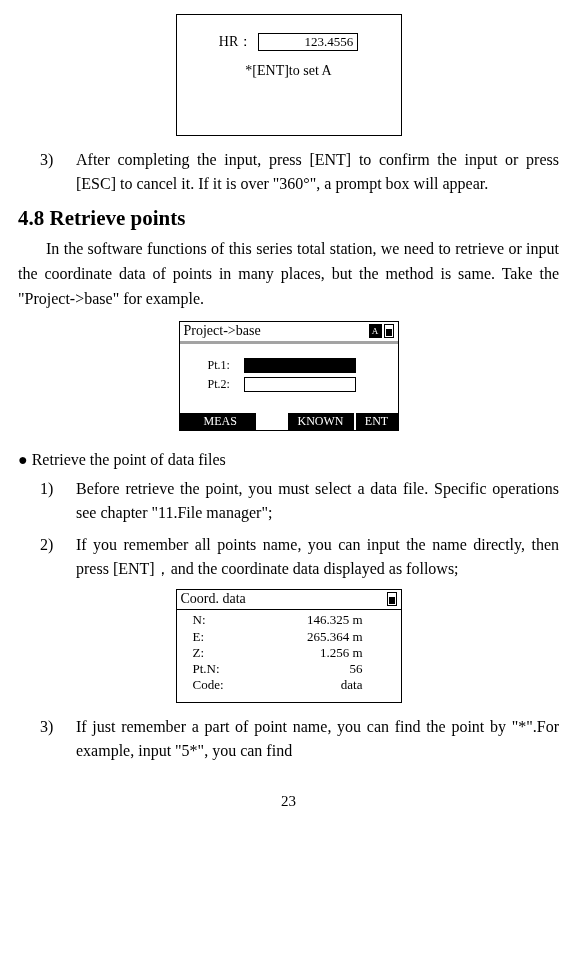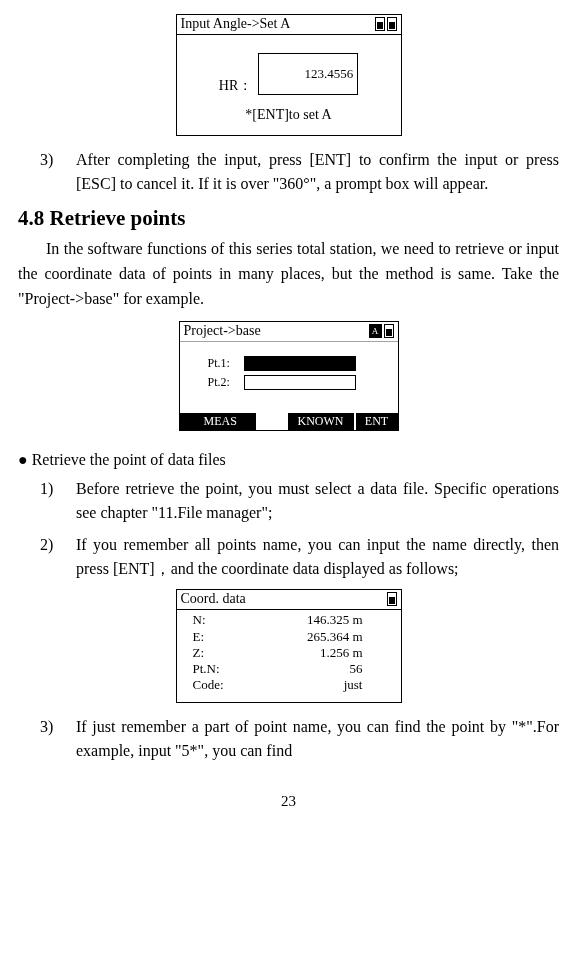--- a/index.html
+++ b/index.html
@@ -55,21 +55,21 @@
     align-items: flex-end;
     font-size: 14px;
     margin-top: 18px;
     justify-content: center;
   }
   .inp-row .lbl { margin-right: 6px; }
   .inp-box {
     border: 1px solid #000;
     min-width: 90px;
     height: 16px;
-    padding: 12px 4px;
+    padding: 0 4px;
     text-align: right;
     font-size: 13px;
     line-height: 16px;
     display: inline-block;
   }
   .hint {
     text-align: center;
     font-size: 14px;
     margin-top: 12px;
   }
@@ -154,45 +154,38 @@
     font-size: 15px;
     margin-top: 30px;
   }
 </style>
 </head>
 <body>
 
 <div class="page">
 
   <div class="device-box b1">
-    <div class="title-row">
-      <span>Input Angle-&gt;Set A</span>
-      <span class="indicators">
-        <span class="indicator filled"></span>
-        <span class="indicator filled"></span>
-      </span>
-    </div>
     <div class="inp-row">
       <span class="lbl">HR：</span>
       <span class="inp-box">123.4556</span>
     </div>
     <div class="hint">*[ENT]to set A</div>
   </div>
 
   <div class="ol-item">
     <div class="num">3)</div>
     <div class="txt">After completing the input, press [ENT] to confirm the input or press [ESC] to cancel it. If it is over "360°", a prompt box will appear.</div>
   </div>
 
   <div class="h48">4.8 Retrieve points</div>
 
   <div class="para">In the software functions of this series total station, we need to retrieve or input the coordinate data of points in many places, but the method is same. Take the "Project-&gt;base" for example.</div>
 
   <div class="device-box b2">
-    <div class="title-row noborder" style="border-bottom:1px solid #a3a3a3;">
+    <div class="title-row noborder" style="border-bottom:3px solid #a3a3a3;">
       <span>Project-&gt;base</span>
       <span class="indicators">
         <span class="indicator letter">A</span>
         <span class="indicator filled"></span>
       </span>
     </div>
     <div style="height:10px;"></div>
     <div class="pt-row">
       <span class="plbl">Pt.1:</span>
       <span class="pt-field black"></span>
@@ -239,21 +232,21 @@
       <div class="crow">
         <span class="cl">Z:</span>
         <span class="cv">1.256 m</span>
       </div>
       <div class="crow">
         <span class="cl">Pt.N:</span>
         <span class="cv">56</span>
       </div>
       <div class="crow">
         <span class="cl">Code:</span>
-        <span class="cv">just</span>
+        <span class="cv">data</span>
       </div>
     </div>
   </div>
 
   <div class="ol-item">
     <div class="num">3)</div>
     <div class="txt">If just remember a part of point name, you can find the point by "*".For example, input "5*", you can find</div>
   </div>
 
   <div class="page-num">23</div>

